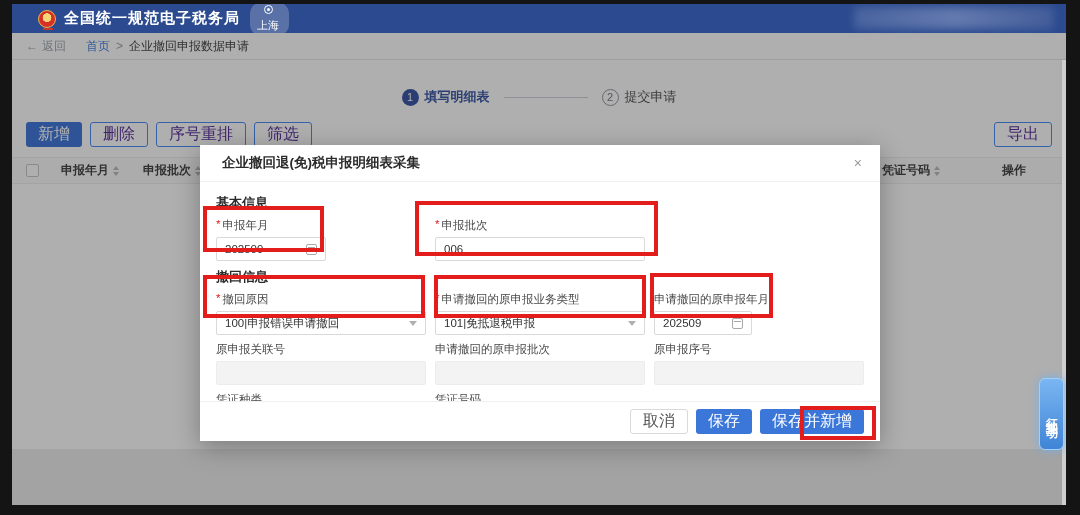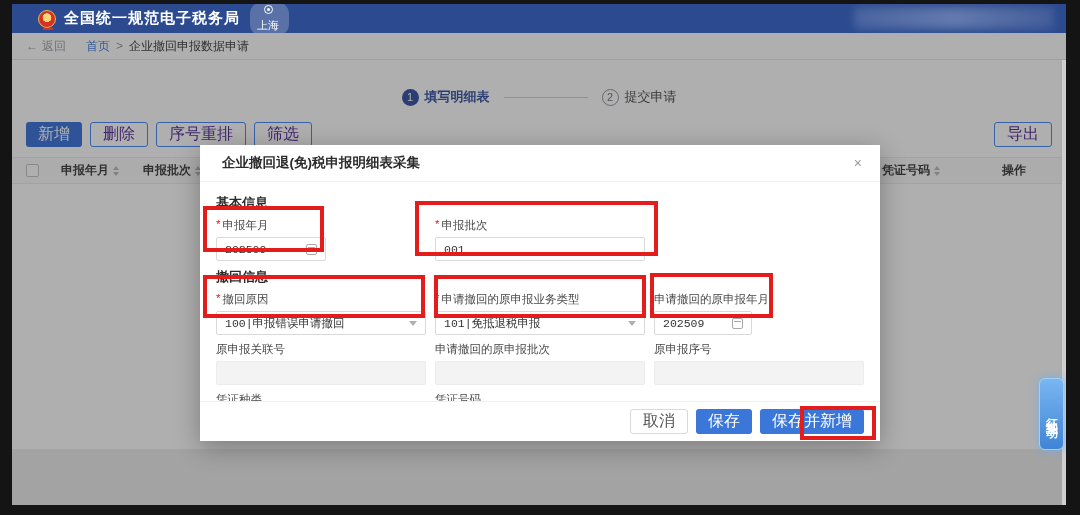--- a/index.html
+++ b/index.html
@@ -61,21 +61,21 @@
   .modal-title { font-size:13.5px; font-weight:bold; color:#2b2b2b; }
   .modal-close { color:#999; font-size:14px; cursor:pointer; line-height:1; }
   .modal-body { flex:1; padding:8px 16px 0 16px; overflow:hidden; }
   .sec-title { font-size:13px; font-weight:bold; color:#2b2b2b; margin:4px 0 6px 0; }
   .frow { display:grid; grid-template-columns:210px 210px 210px; column-gap:9px; margin-bottom:7px; }
   .field { position:relative; }
   .flabel { font-size:11.5px; color:#4a4a4a; margin-bottom:4px; display:flex; align-items:flex-start; gap:2px; }
   .req { color:#e02020; font-size:11.5px; }
   .fbox { height:24px; border:1px solid #d9d9d9; border-radius:2px; background:#fff; font-size:11.5px; color:#333; display:flex; align-items:center; padding:0 8px; position:relative; }
   .fbox.disabled { background:#f3f3f3; border-color:#ececec; color:#999; }
-  .fbox .val { flex:1; white-space:nowrap; overflow:hidden;font-family:Liberation Mono, monospace; }
+  .fbox .val { flex:1; white-space:nowrap; overflow:hidden; }
   .w110 { width:110px; } .w98 { width:98px; }
   .chev { width:0; height:0; border-left:4px solid transparent; border-right:4px solid transparent; border-top:5px solid #b0b0b0; }
   .cal { width:11px; height:11px; border:1.3px solid #a8a8a8; border-radius:2px; position:relative; }
   .cal:before { content:""; position:absolute; left:1px; top:2px; right:1px; height:1.3px; background:#a8a8a8; }
   .modal-foot { height:40px; border-top:1px solid #f0f0f0; display:flex; align-items:center; justify-content:flex-end; gap:8px; padding:8px 16px; }
   .btn-plain { background:#fff; border:1px solid #d9d9d9; color:#555; }
   .btn-blue { background:#3b77d8; color:#fff;text-align:center; }
 
   
   .side-widget { position:absolute; right:2px; top:374px; width:25px; height:72px; z-index:7; background:linear-gradient(180deg,#7ab6f2,#3f84d6); border:1px solid #9fd0f8; border-radius:6px; box-shadow:0 0 8px rgba(110,175,240,.9); color:#fff; font-size:12px; font-weight:bold; writing-mode:vertical-rl; text-orientation:upright; display:flex; align-items:center; justify-content:center; letter-spacing:3px; cursor:pointer; }
@@ -196,21 +196,21 @@
             <span class="val">202509</span>
             <span class="cal"></span>
           </div>
         </div>
         <div class="field">
           <div class="flabel">
               <span class="req">*</span>
               <span>申报批次</span>
             </div>
           <div class="fbox">
-            <span class="val">001</span>
+            <span class="val">006</span>
           </div>
         </div>
         <div></div>
       </div>
 
       <div class="sec-title">撤回信息</div>
 
       <div class="frow">
         <div class="field">
           <div class="flabel">

